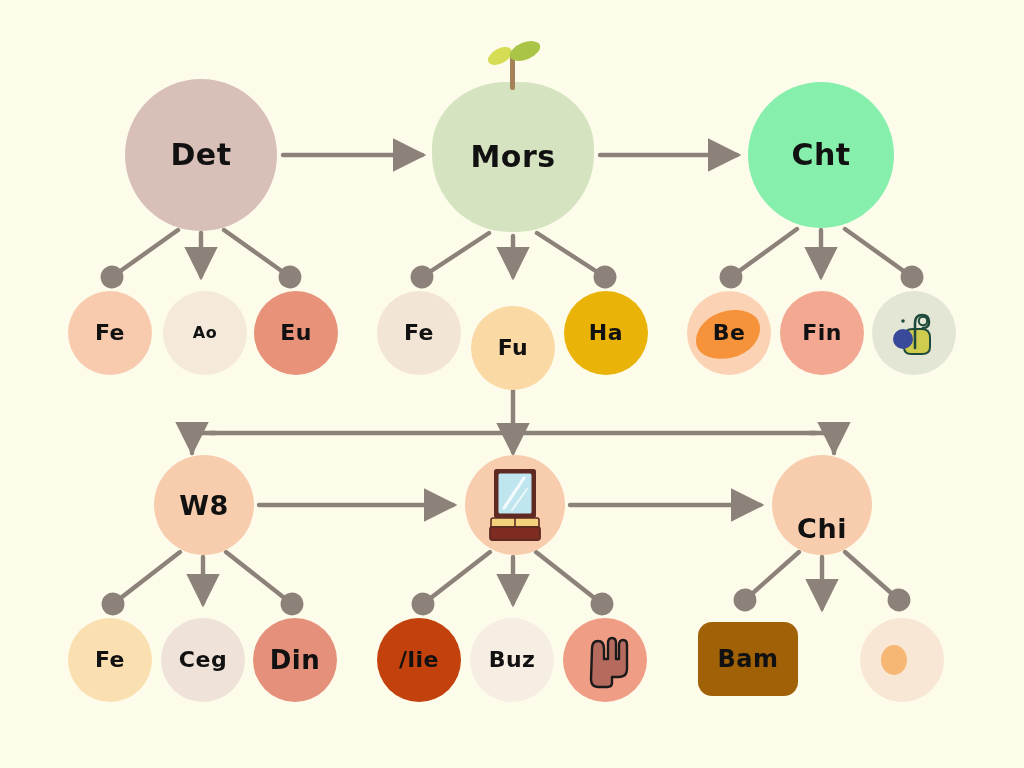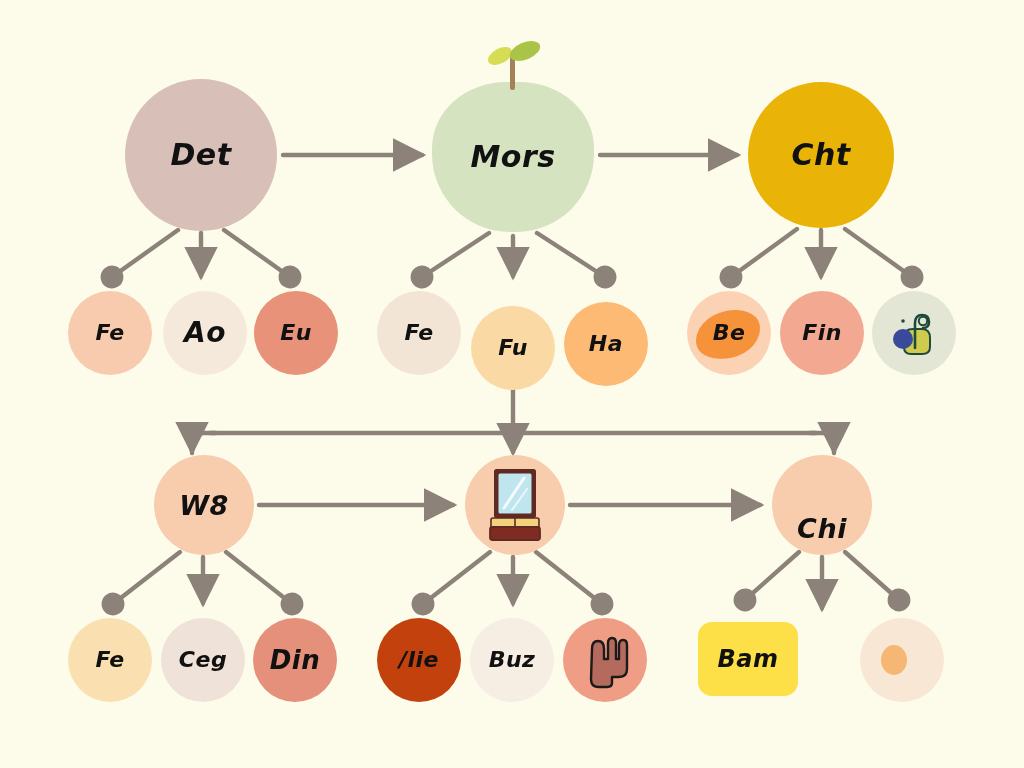--- a/index.html
+++ b/index.html
@@ -36,21 +36,20 @@
   }
   .node-label {
     font-family: "DejaVu Sans", sans-serif;
     font-weight: bold;
     color: #111111;
     letter-spacing: 0.5px;
     line-height: 1;
     text-align: center;
     white-space: nowrap;
     user-select: none;
-    font-style: italic;
   }
   .shape-circle { border-radius: 50%; }
   .shape-ellipse { border-radius: 50%; }
   .shape-rounded { border-radius: 14px; }
   .shape-apple {
     border-radius: 46% 46% 48% 48% / 44% 44% 52% 52%;
   }
   .icon-wrap {
     position: absolute;
     display: block;
@@ -127,45 +126,45 @@
 
   <div class="node shape-apple" style="left:432px; top:82px; width:162px; height:150px; background:#D5E3C0;">
     <span class="node-label" style="font-size:30px;">Mors</span>
   </div>
   <svg class="icon-wrap" style="left:478px; top:38px; width:70px; height:60px;" viewBox="0 0 70 60">
     <rect x="32" y="18" width="5" height="34" rx="2.2" fill="#A58157"></rect>
     <ellipse cx="22" cy="18" rx="13" ry="7.5" transform="rotate(-28 22 18)" fill="#D6DC54"></ellipse>
     <ellipse cx="47" cy="13" rx="16" ry="8.5" transform="rotate(-22 47 13)" fill="#A9C447"></ellipse>
   </svg>
 
-  <div class="node shape-circle" style="left:748px; top:82px; width:146px; height:146px; background:#eab308;">
+  <div class="node shape-circle" style="left:748px; top:82px; width:146px; height:146px; background:#86efac;">
     <span class="node-label" style="font-size:30px;">Cht</span>
   </div>
 
   <div class="node shape-circle" style="left:68px; top:291px; width:84px; height:84px; background:#F8CBAE;">
     <span class="node-label" style="font-size:22px;">Fe</span>
   </div>
 
   <div class="node shape-circle" style="left:163px; top:291px; width:84px; height:84px; background:#F5E9DC;">
-    <span class="node-label" style="font-size:28px;">Ao</span>
+    <span class="node-label" style="font-size:16px;">Ao</span>
   </div>
 
   <div class="node shape-circle" style="left:254px; top:291px; width:84px; height:84px; background:#E89279;justify-content:center;">
     <span class="node-label" style="font-size:22px;">Eu</span>
   </div>
 
   <div class="node shape-circle" style="left:377px; top:291px; width:84px; height:84px; background:#F3E5D6;">
     <span class="node-label" style="font-size:22px;">Fe</span>
   </div>
 
   <div class="node shape-circle" style="left:471px; top:306px; width:84px; height:84px; background:#FBD9A4;">
     <span class="node-label" style="font-size:22px;">Fu</span>
   </div>
 
-  <div class="node shape-circle" style="left:564px; top:302px; width:84px; height:84px; background:#fdba74;">
+  <div class="node shape-circle" style="left:564px; top:291px; width:84px; height:84px; background:#eab308;">
     <span class="node-label" style="font-size:22px;">Ha</span>
   </div>
 
   <div class="node shape-circle" style="left:687px; top:291px; width:84px; height:84px; background:#FBD3B4; overflow:hidden;">
     <span class="blob-behind" style="left:8px; top:20px; width:66px; height:47px; background:#F6933A;
                  border-radius:54% 46% 52% 48% / 58% 42% 58% 42%; transform:rotate(-12deg);"></span>
     <span class="node-label label-on-top" style="font-size:22px;">Be</span>
   </div>
 
   <div class="node shape-circle" style="left:780px; top:291px; width:84px; height:84px; background:#F3A891;">
@@ -223,21 +222,21 @@
   </div>
 
   <div class="node shape-circle" style="left:563px; top:618px; width:84px; height:84px; background:#EF9D85;">
     <svg width="54" height="62" viewBox="0 0 54 62">
       <path d="M14,20 Q14,12 20,12 Q26,12 26,20 L26,30 L30,30 L30,14 Q30,9 34,9 Q38,9 38,14 L38,30
                L41,30 L41,16 Q41,11 45,11 Q49,11 49,16 L49,40 Q49,48 41,48 L34,48 L34,54
                Q34,58 29,58 L20,58 Q13,58 13,50 Z" fill="#B56A5E" stroke="#1A1A1A" stroke-width="2.4" stroke-linejoin="round"></path>
     </svg>
   </div>
 
-  <div class="node shape-rounded" style="left:698px; top:622px; width:100px; height:74px; background:#fde047;">
+  <div class="node shape-rounded" style="left:698px; top:622px; width:100px; height:74px; background:#a16207;">
     <span class="node-label" style="font-size:24px;">Bam</span>
   </div>
 
   <div class="node shape-circle" style="left:860px; top:618px; width:84px; height:84px; background:#F7E7D4; overflow:hidden;">
     <span class="blob-behind" style="left:21px; top:27px; width:26px; height:30px; background:#F6B775; border-radius:50%;"></span>
     <span class="node-label label-on-top" style="font-size:24px;"></span>
   </div>
 
 </div>
 

